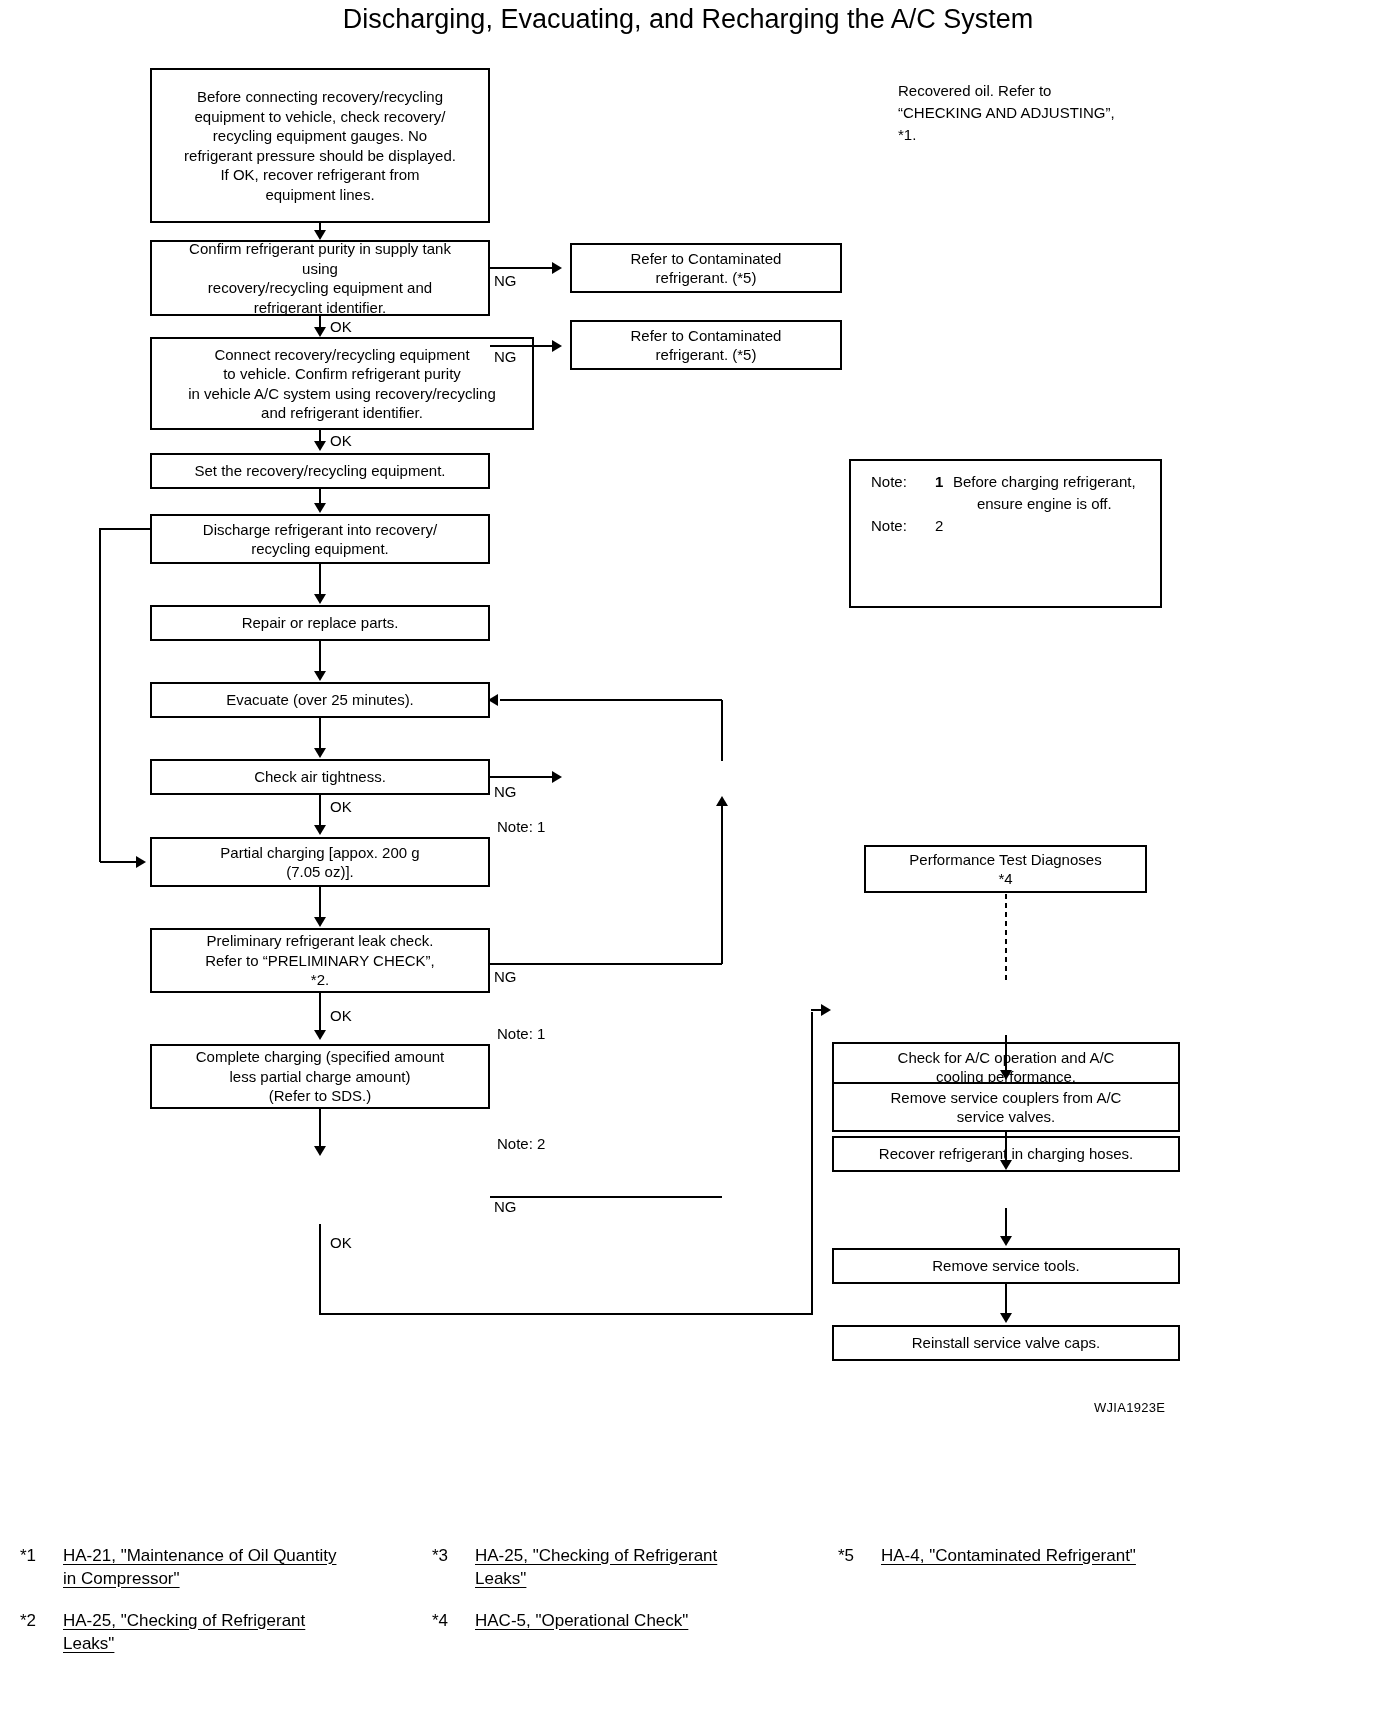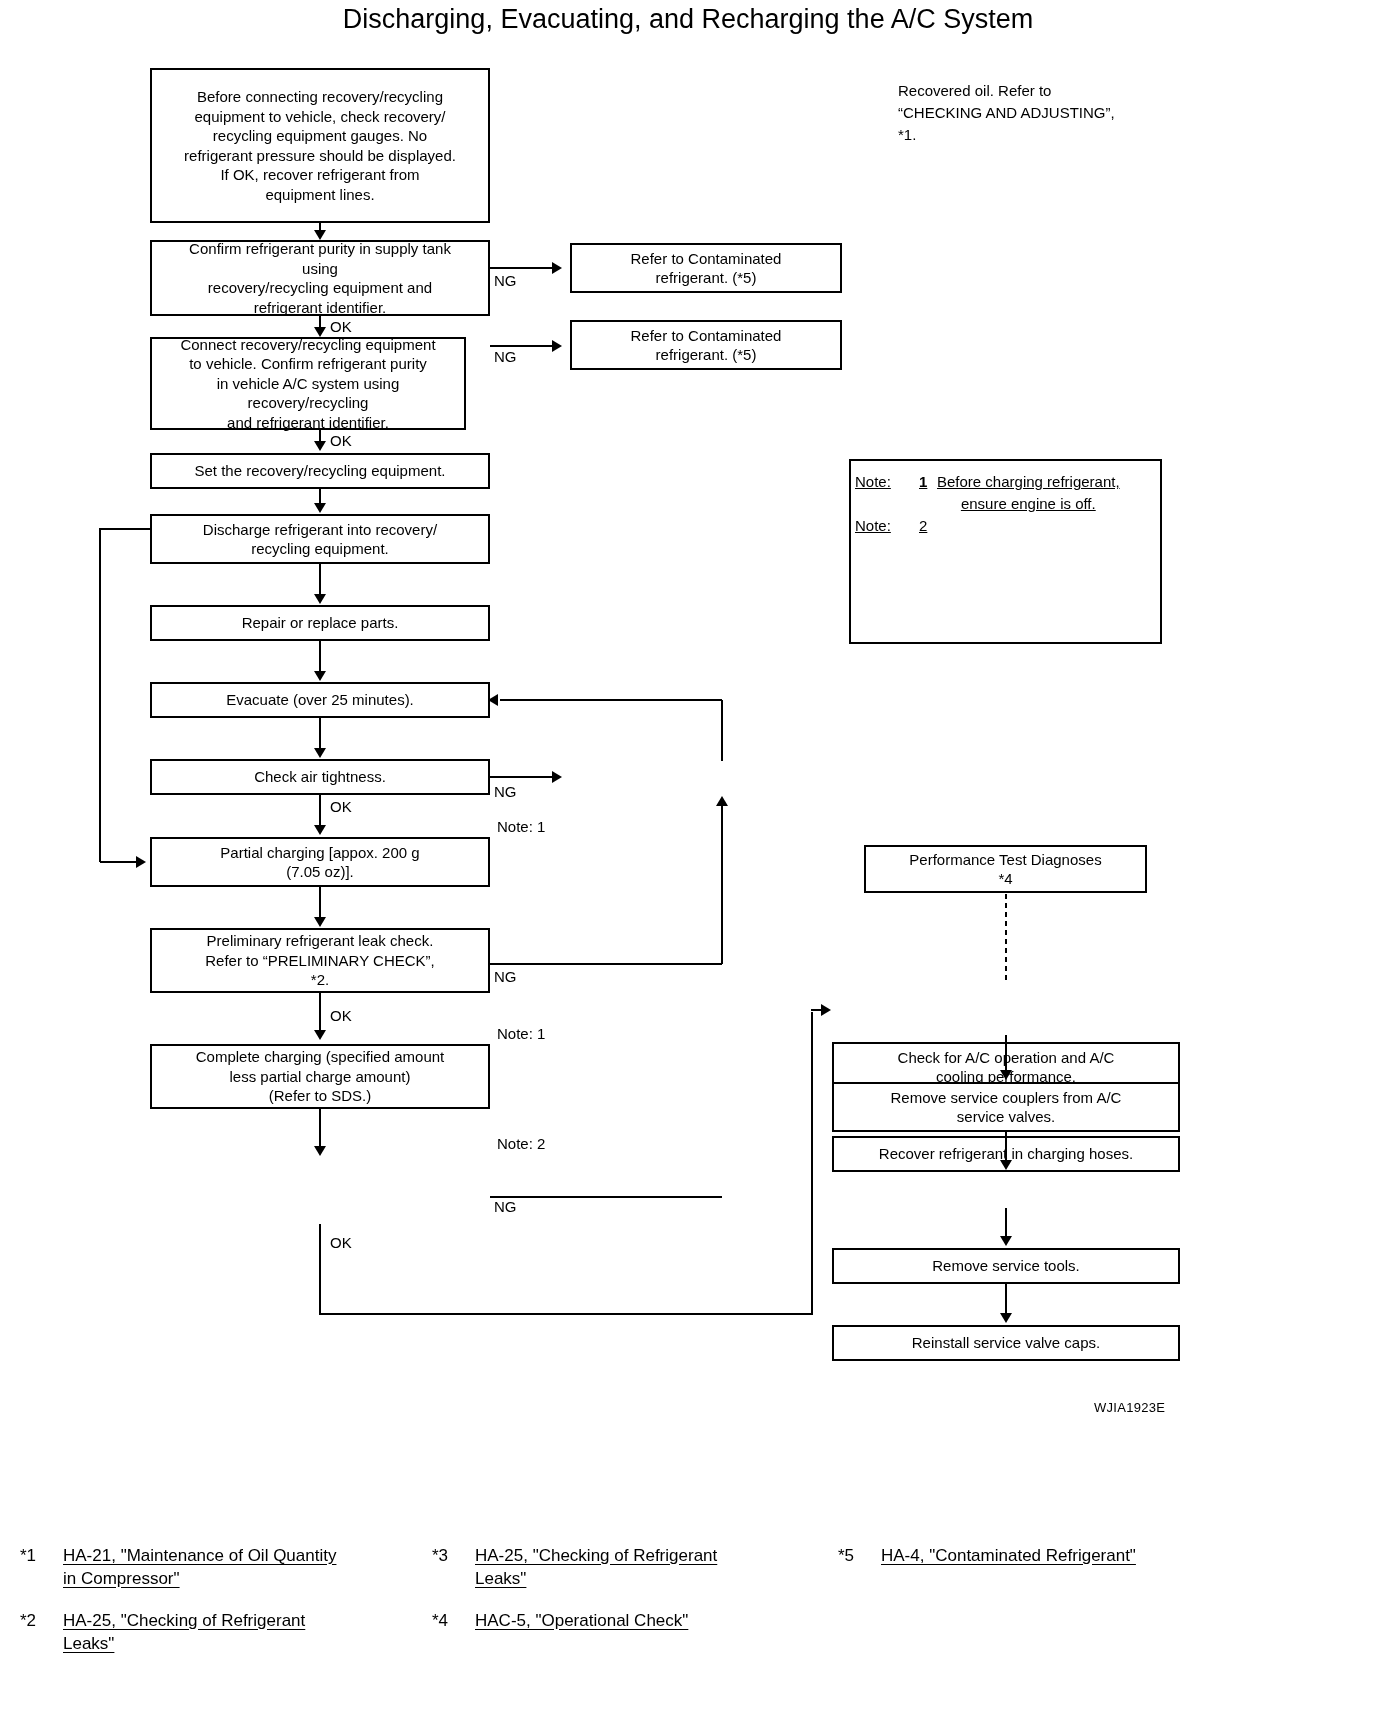--- a/index.html
+++ b/index.html
@@ -72,21 +72,21 @@
 If OK, recover refrigerant from
 equipment lines.</div>
   </div>
 
   <div class="box" style="left:150px;top:240px;width:340px;height:76px;">
     <div class="inner" style="white-space: pre-line;">Confirm refrigerant purity in supply tank using
 recovery/recycling equipment and
 refrigerant identifier.</div>
   </div>
 
-  <div class="box" style="left:150px;top:337px;width:316px;height:93px;justify-content:center;">
+  <div class="box" style="left:150px;top:337px;width:384px;height:93px;justify-content:center;">
     <div class="inner" style="white-space: pre-line;">Connect recovery/recycling equipment
 to vehicle. Confirm refrigerant purity
 in vehicle A/C system using recovery/recycling
 and refrigerant identifier.</div>
   </div>
 
   <div class="box" style="left:150px;top:453px;width:340px;height:36px;">
     <div class="inner" style="white-space: pre-line;">Set the recovery/recycling equipment.</div>
   </div>
 
@@ -129,21 +129,21 @@
     <div class="inner" style="white-space: pre-line;">Refer to Contaminated
 refrigerant. (*5)</div>
   </div>
 
   <div class="box" style="left:570px;top:320px;width:272px;height:50px;">
     <div class="inner" style="white-space: pre-line;">Refer to Contaminated
 refrigerant. (*5)</div>
   </div>
 
 
-  <div class="notebox" style="left:849px;top:459px;width:313px;height:185px;padding:10px 10px 0 4px;text-decoration:underline;">
+  <div class="notebox" style="left:849px;top:459px;width:313px;height:149px;padding:10px 10px 0 20px;">
     <div class="noterow">
       <span class="notelabel">Note:</span>
       <span class="notenum" style="font-weight:bold">1</span>
       <span class="notetext" style="white-space: pre-line; text-align: center;">Before charging refrigerant,
 ensure engine is off.</span>
     </div>
     <div class="noterow">
       <span class="notelabel">Note:</span>
       <span class="notenum">2</span>
     </div>

